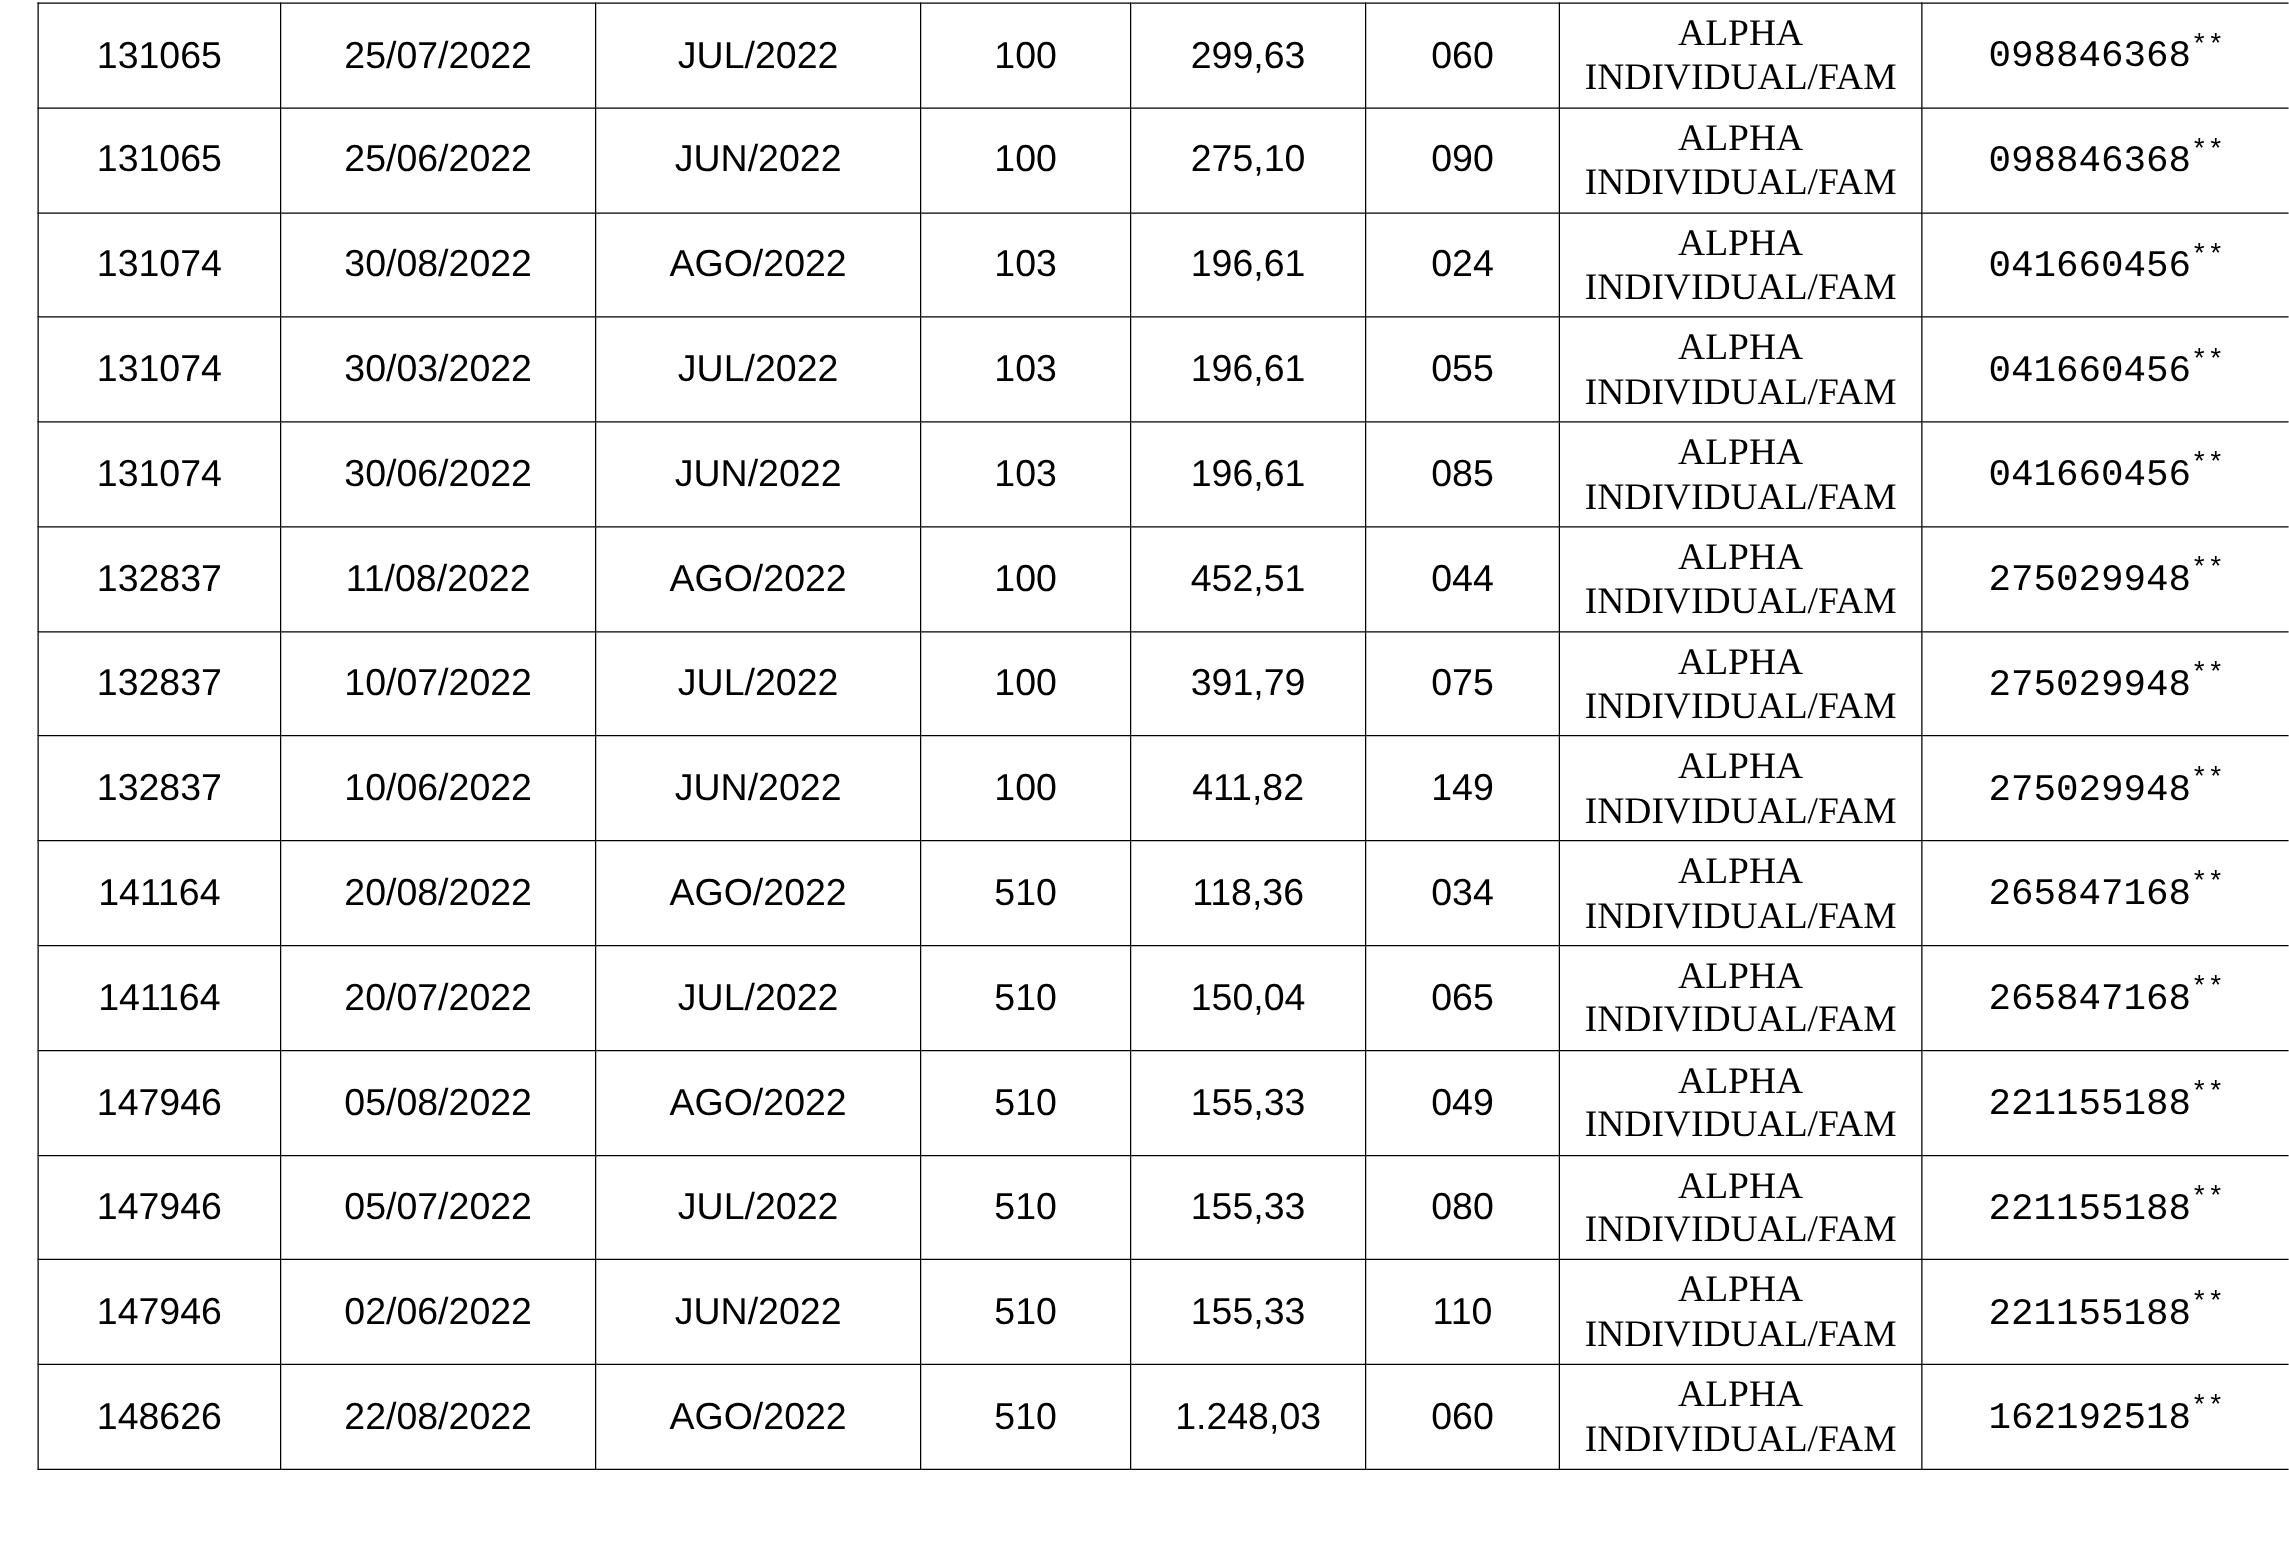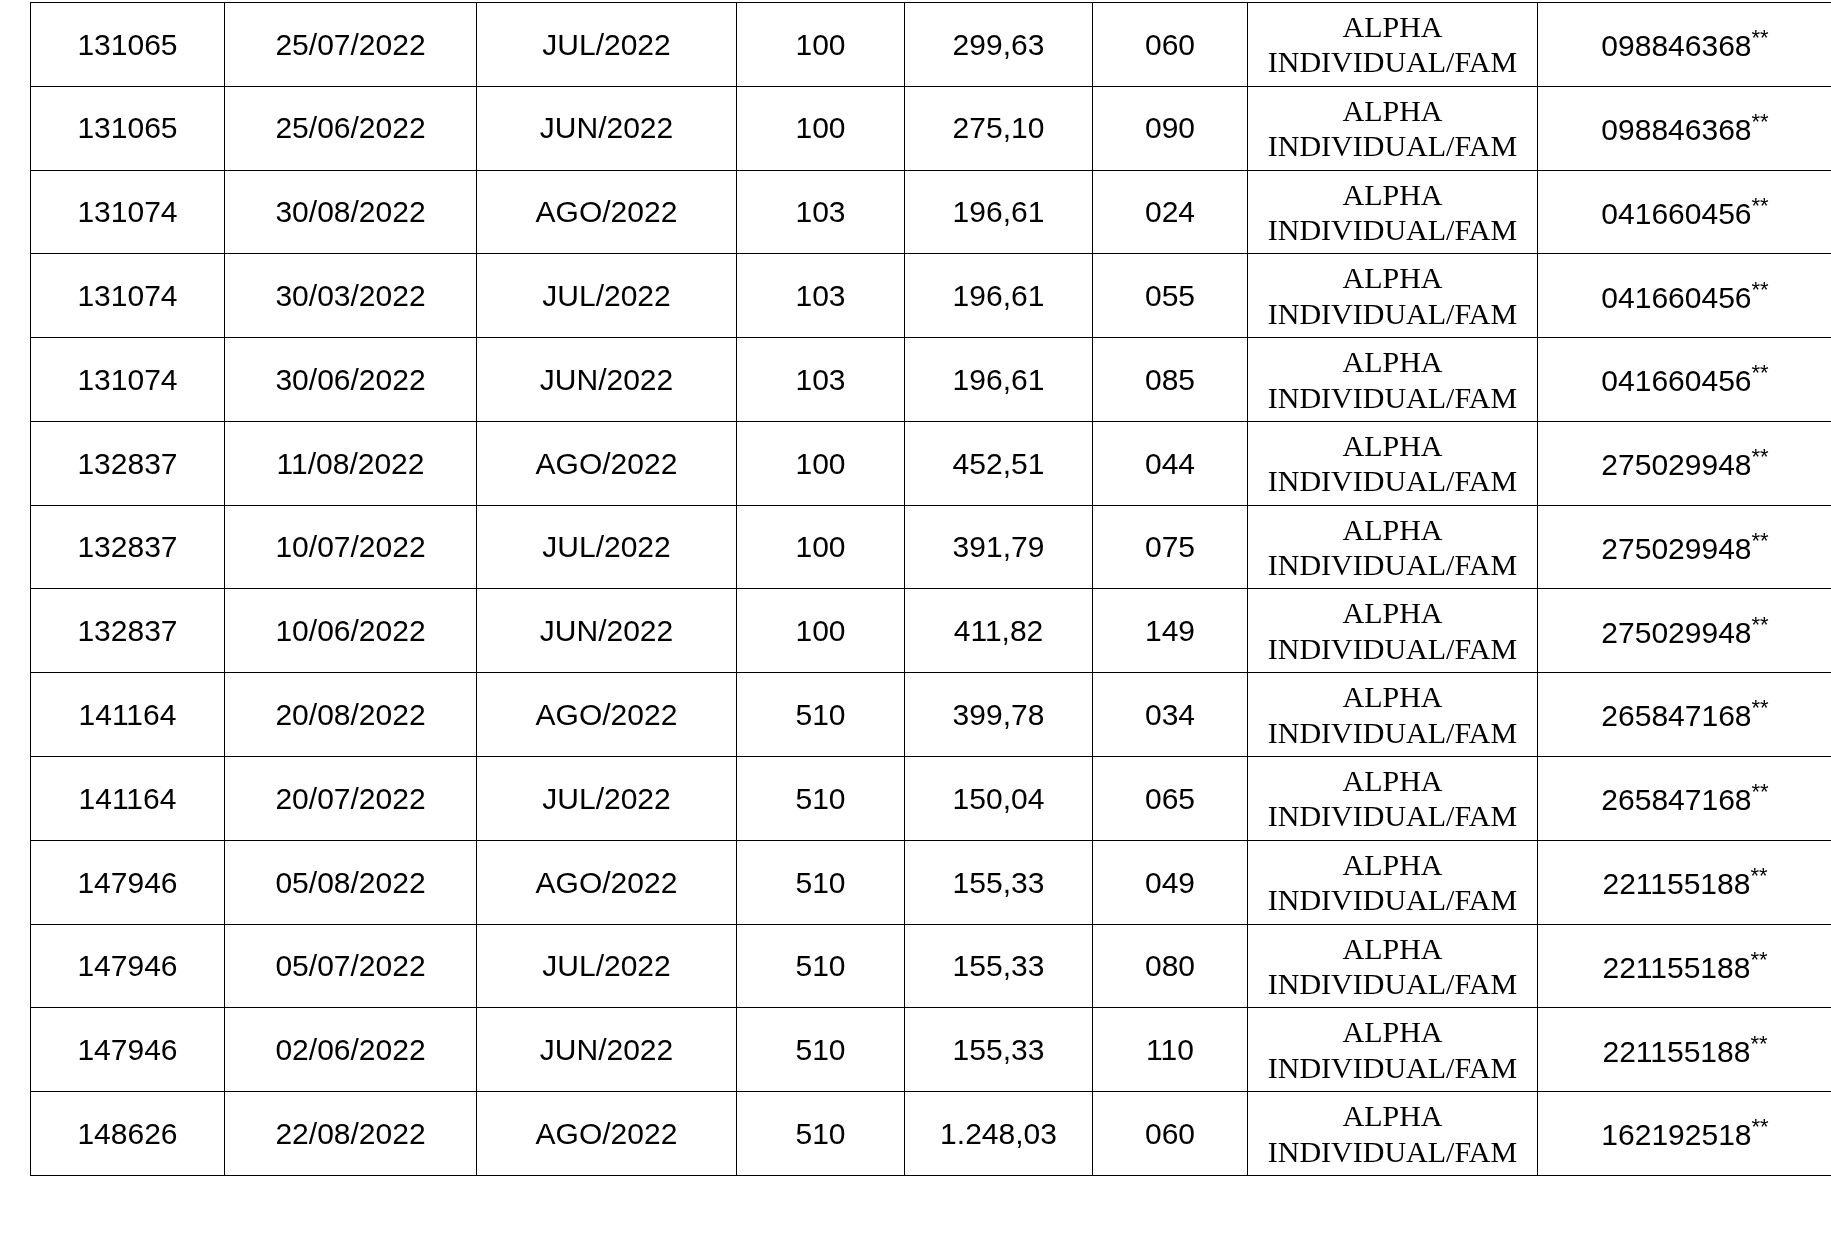--- a/index.html
+++ b/index.html
@@ -50,20 +50,21 @@
   td.plan {
     white-space: normal;
     font-size: 30px;
     line-height: 1.15;
     padding: 2px 2px;
     font-family: Liberation Serif, serif;
   }
   td.plan .plan-line { display: block; }
   td.card {
     font-size: 30px;
+    font-family: Liberation Mono, monospace;
   }
   td.card .stars {
     font-size: 30px;
     vertical-align: super;
     font-size: 22px;
   }
   
   tr.last td {
     border-bottom: 1px solid #000000;
   }
@@ -186,21 +187,21 @@
             <span class="plan-line">ALPHA</span>
             <span class="plan-line">INDIVIDUAL/FAM</span>
           </td>
           <td class="card"><span>275029948</span><span class="stars">**</span></td>
         </tr>
         <tr>
           <td>141164</td>
           <td>20/08/2022</td>
           <td>AGO/2022</td>
           <td>510</td>
-          <td>399,78</td>
+          <td>118,36</td>
           <td>034</td>
           <td class="plan">
             <span class="plan-line">ALPHA</span>
             <span class="plan-line">INDIVIDUAL/FAM</span>
           </td>
           <td class="card"><span>265847168</span><span class="stars">**</span></td>
         </tr>
         <tr>
           <td>141164</td>
           <td>20/07/2022</td>

